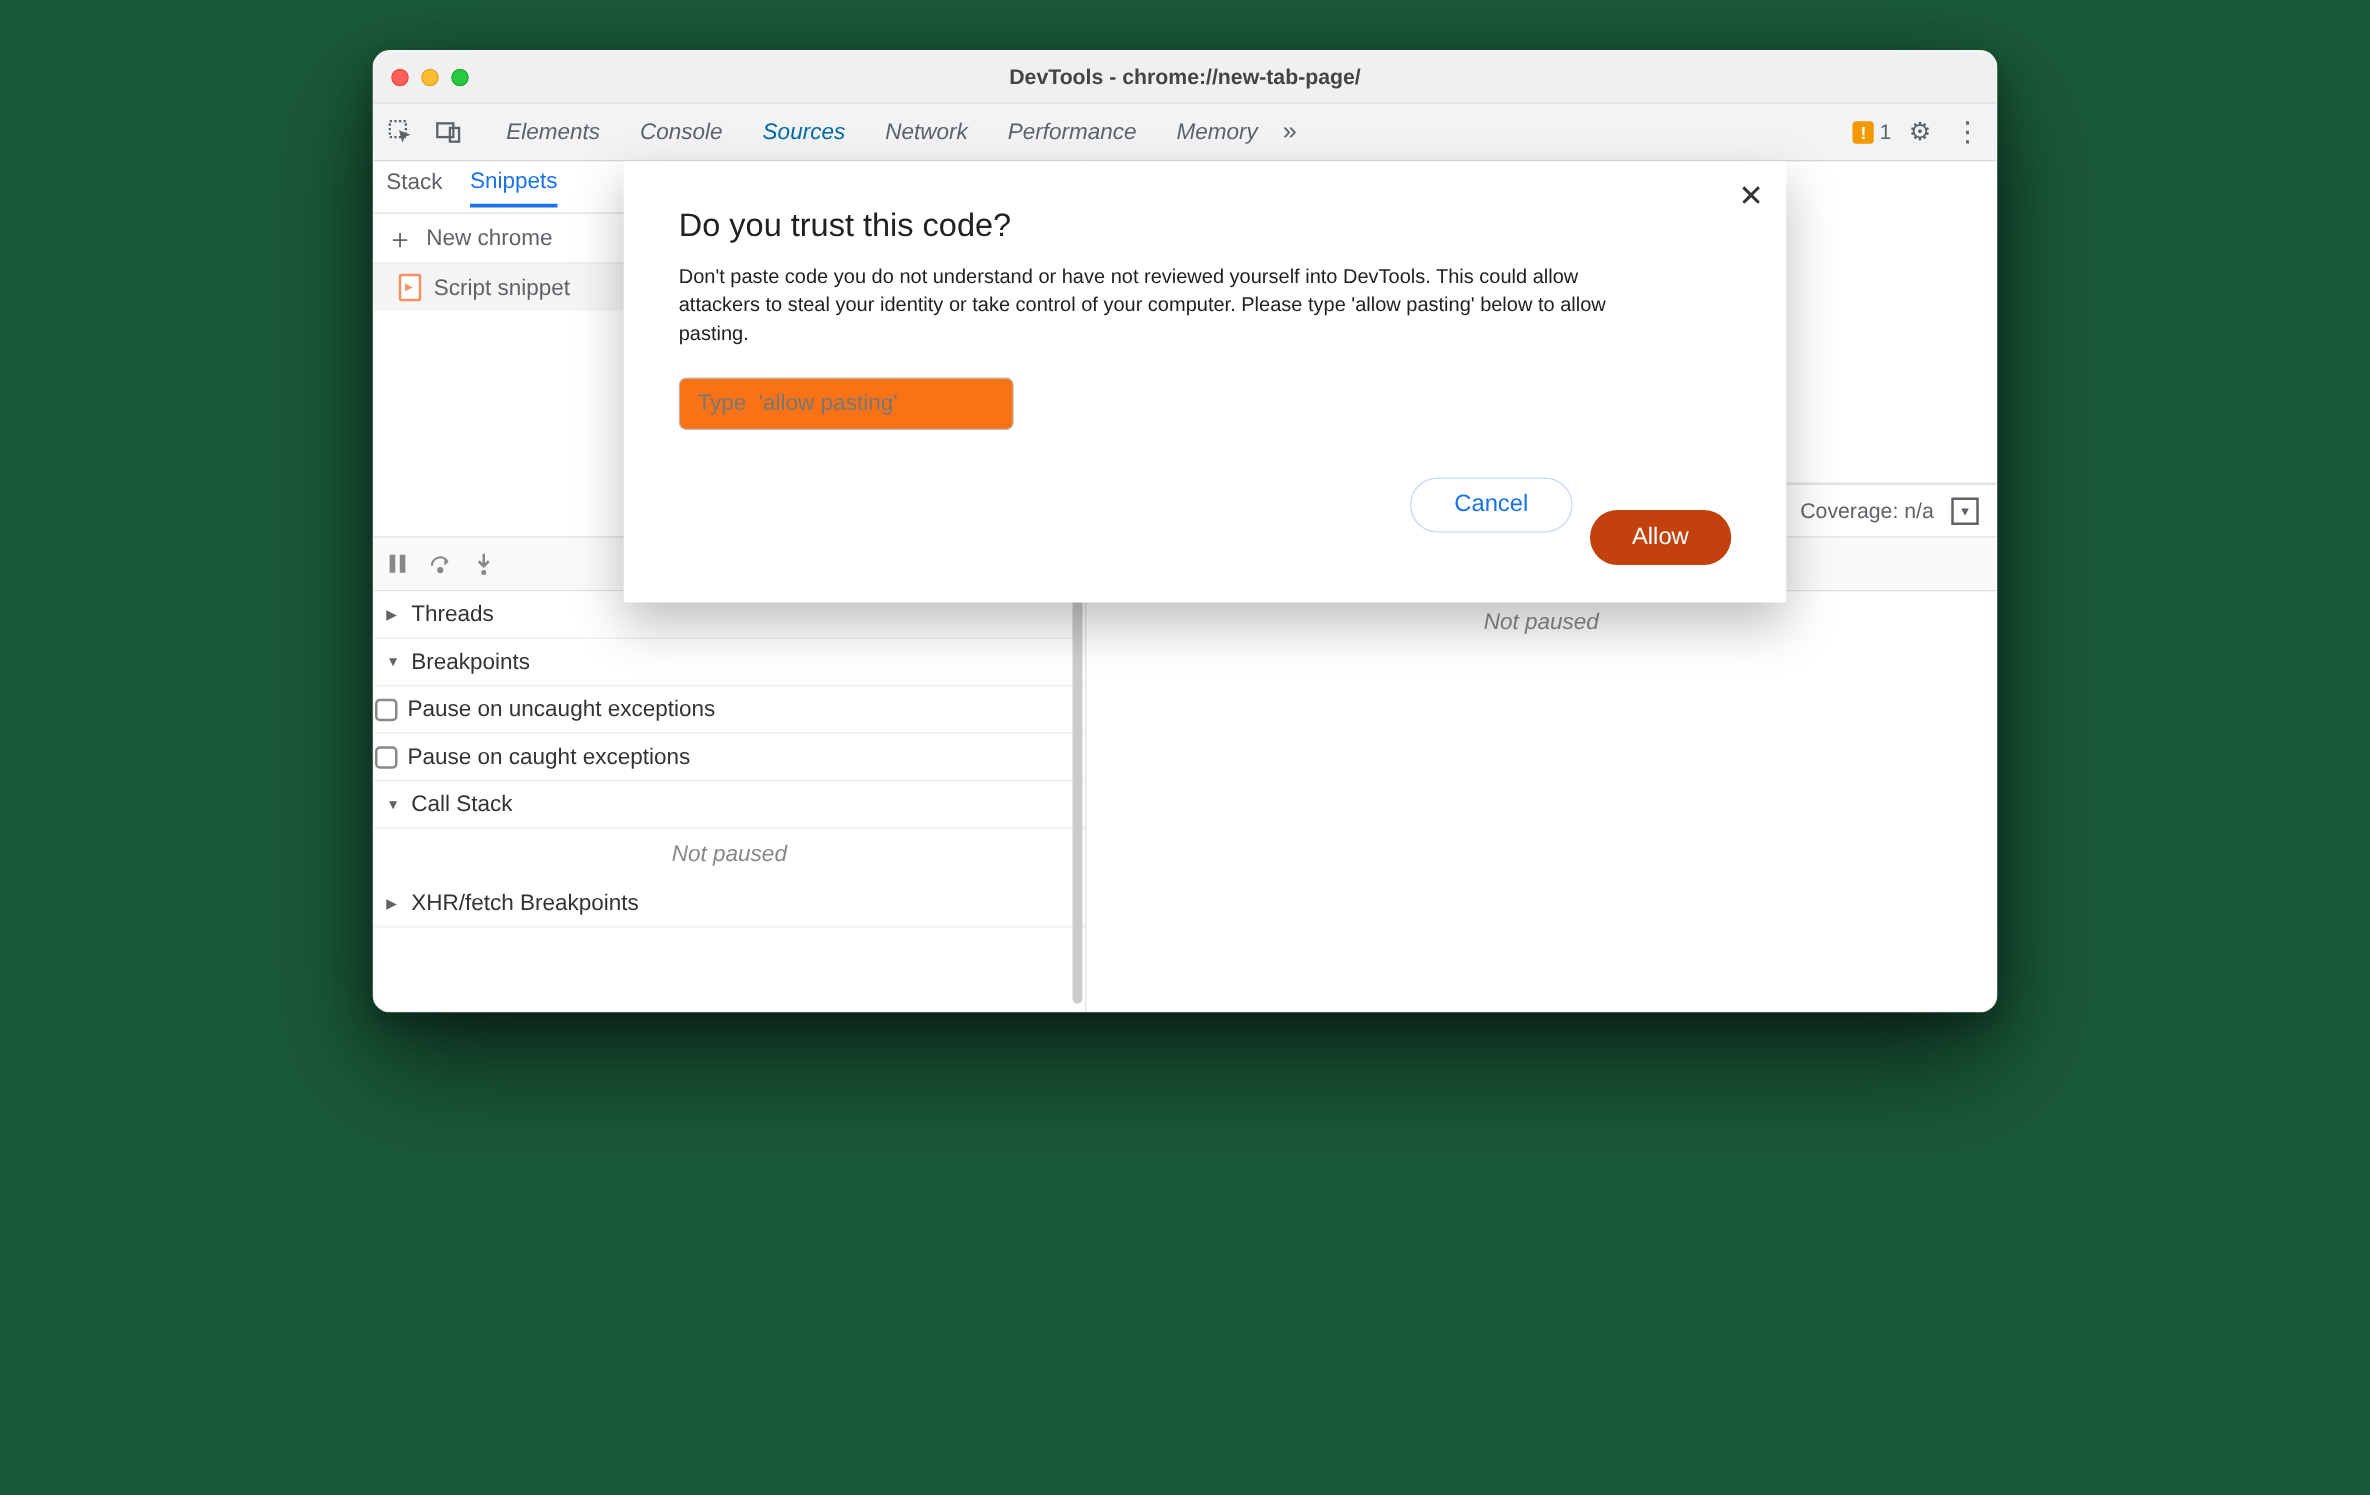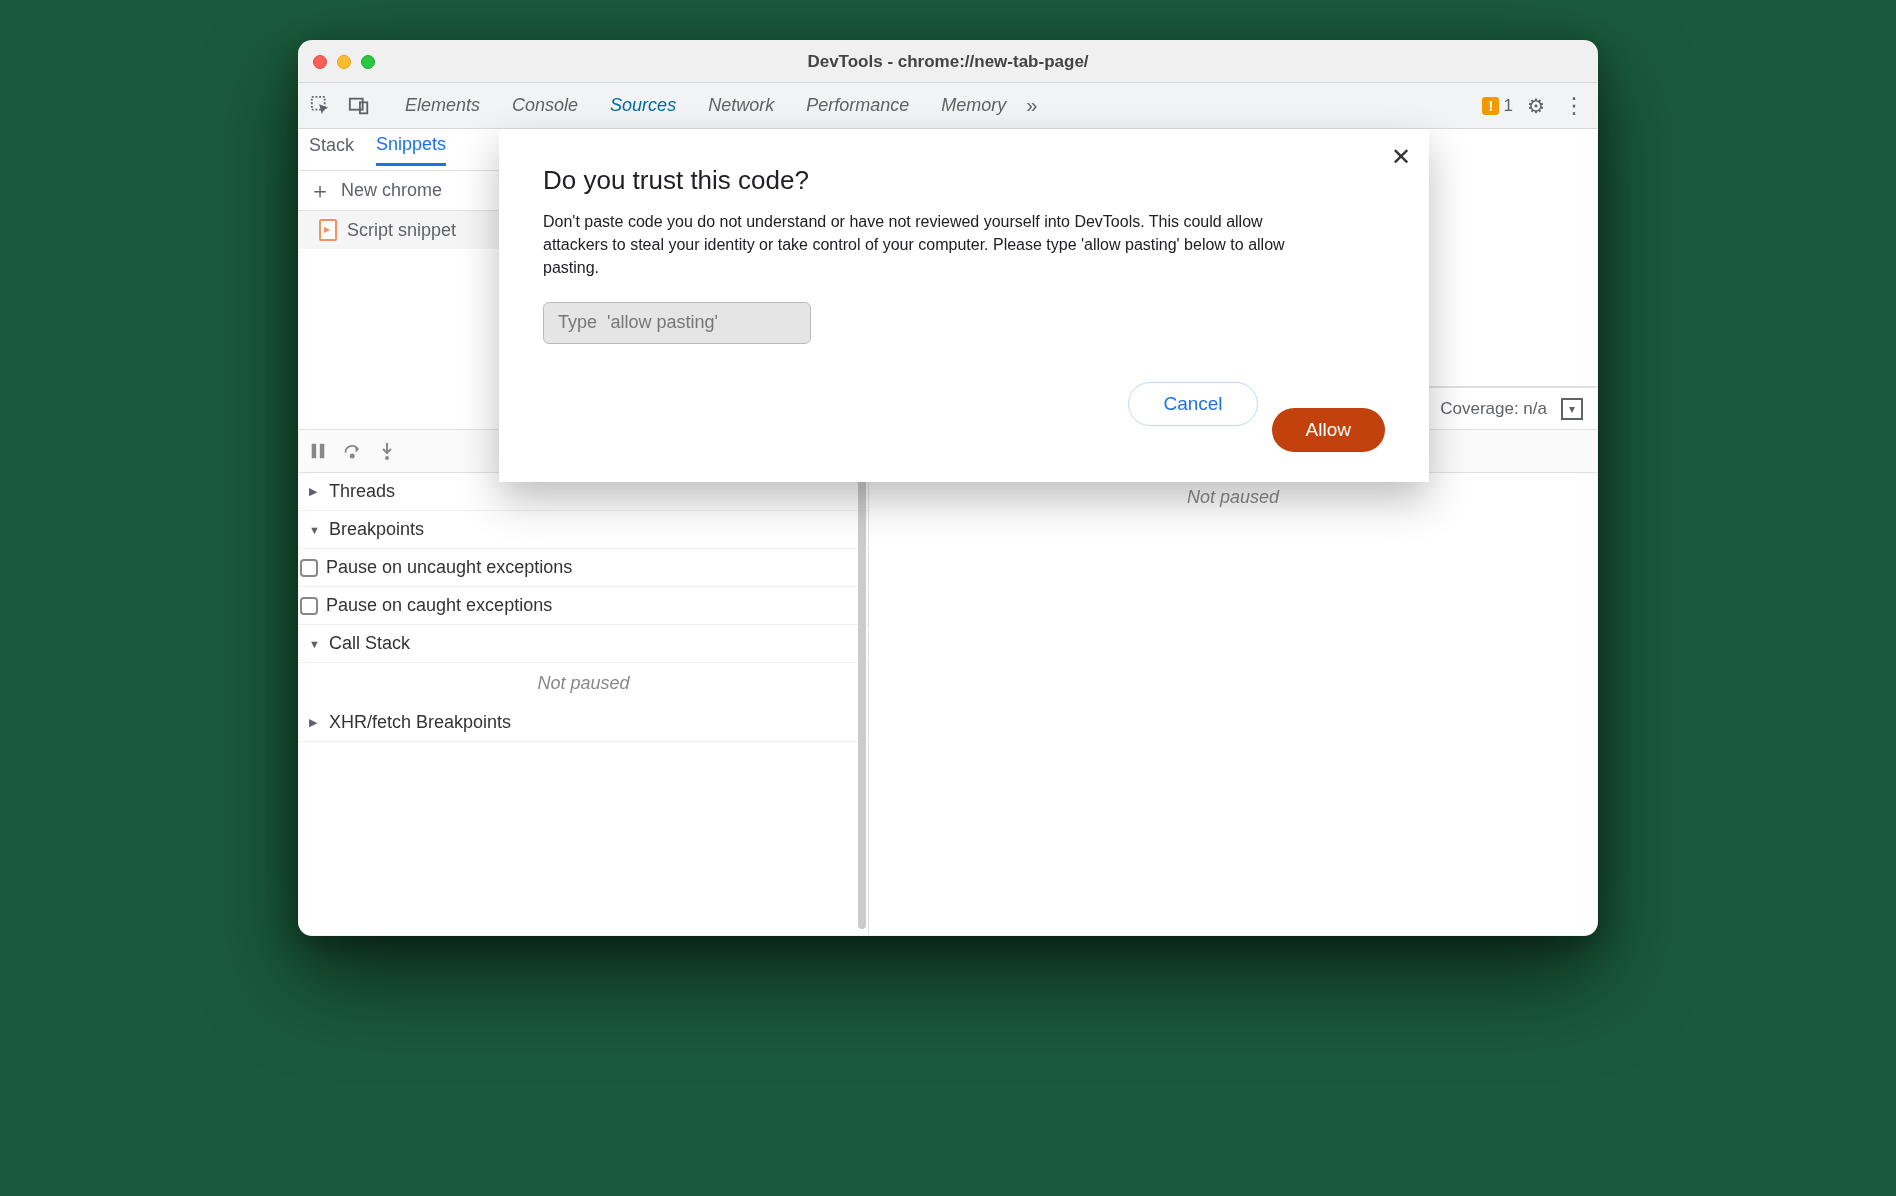--- a/index.html
+++ b/index.html
@@ -1,19 +1,19 @@
 <!DOCTYPE html>
 <html><head>
 <meta charset="utf-8">
 <style>
   * { box-sizing: border-box; margin: 0; padding: 0; }
   html, body { width: 1896px; height: 1196px; background: #1a5a3a; font-family: -apple-system, BlinkMacSystemFont, "Segoe UI", Helvetica, Arial, sans-serif; }
   .stage { width: 1896px; height: 1196px; display: flex; align-items: flex-start; justify-content: center; padding-top: 40px; }
   .window {
-    width: 1300px; height: 896px; background: #fff; border-radius: 14px;
+    width: 1300px; height: 770px; background: #fff; border-radius: 14px;
     box-shadow: 0 40px 90px rgba(0,0,0,0.55), 0 10px 30px rgba(0,0,0,0.35);
     overflow: hidden; position: relative; display: flex; flex-direction: column;
     border: 1px solid rgba(0,0,0,0.05);
   }
 
   
   .titlebar { height: 42px; background: #f0f0f0; border-bottom: 1px solid #d8d8d8; display: flex; align-items: center; padding: 0 14px; position: relative; }
   .traffic { display: flex; gap: 10px; }
   .dot { width: 14px; height: 14px; border-radius: 50%; }
   .dot.red { background: #ff5f57; border: 1px solid #e14942; }
@@ -74,21 +74,21 @@
   
   .dialog {
     position: absolute; top: 88px; left: 200px; width: 930px; background: #fff;
     box-shadow: 0 18px 40px rgba(0,0,0,0.25); border-radius: 2px; padding: 36px 44px 30px 44px;
   }
   .dialog .close { position: absolute; top: 14px; right: 18px; font-size: 24px; color: #333; cursor: pointer; background: none; border: none; }
   .dialog h2 { font-size: 26px; font-weight: 400; color: #202124; margin-bottom: 14px; }
   .dialog p { font-size: 16px; color: #202124; line-height: 1.45; margin-bottom: 22px; max-width: 760px; }
   .dialog input[type=text] {
     width: 268px; height: 42px; border: 1px solid #bbb; border-radius: 6px;
-    padding: 0 14px; font-size: 18px; color: #333; background: #e5e5e5;
+    padding: 0 14px; font-size: 18px; color: #333; background: #f97316;
   }
   .dialog input[type=text]::placeholder { color: #777; }
   .dialog .btn-row { display: flex; gap: 14px; justify-content: flex-end; margin-top: 38px; }
   .dialog .btn { height: 44px; padding: 0 34px; border-radius: 22px; font-size: 19px; font-weight: 500; cursor: pointer; border: none; }
   .dialog .btn.cancel { background: #fff; color: #1a73e8; border: 1px solid #c6d7f4; text-align: right; }
   .dialog .btn.allow { background: #c2410c; color: #fff; margin-top: 26px; }
 </style>
 </head>
 <body>
 

